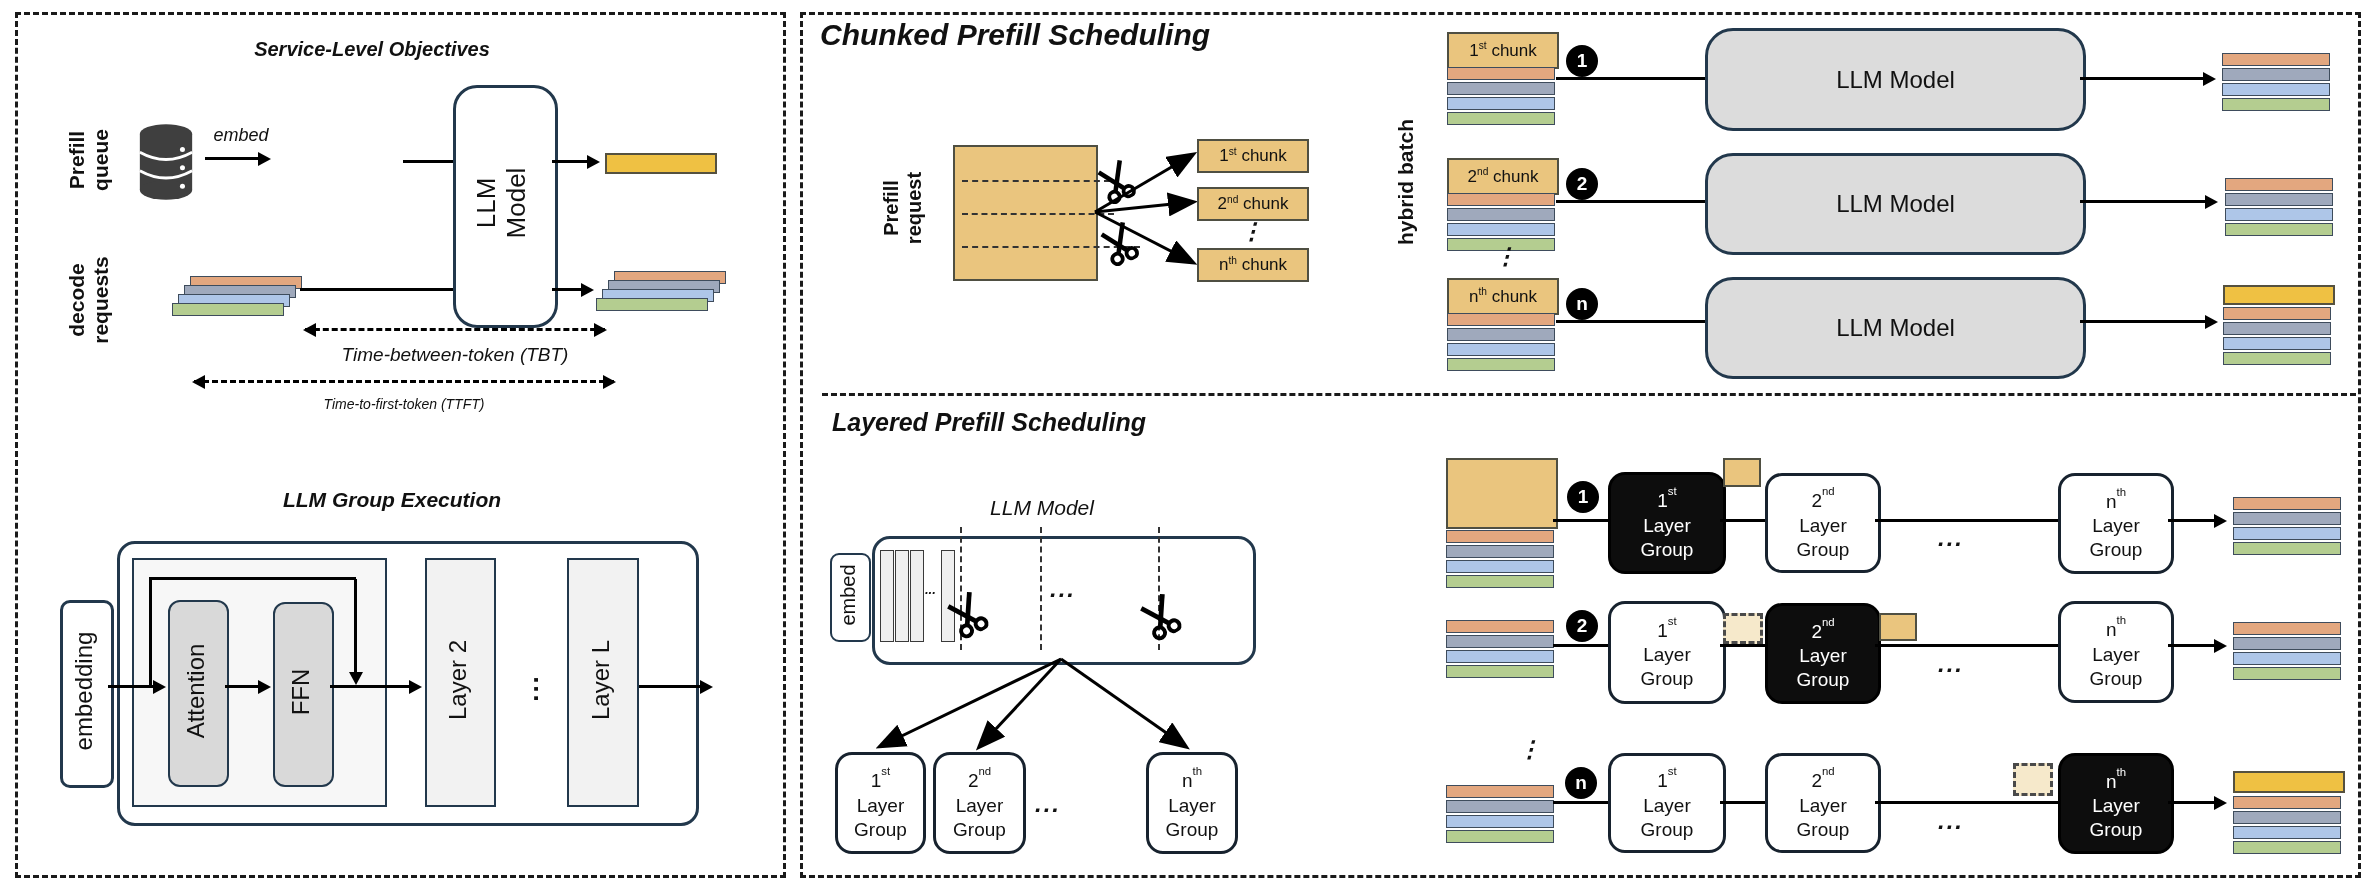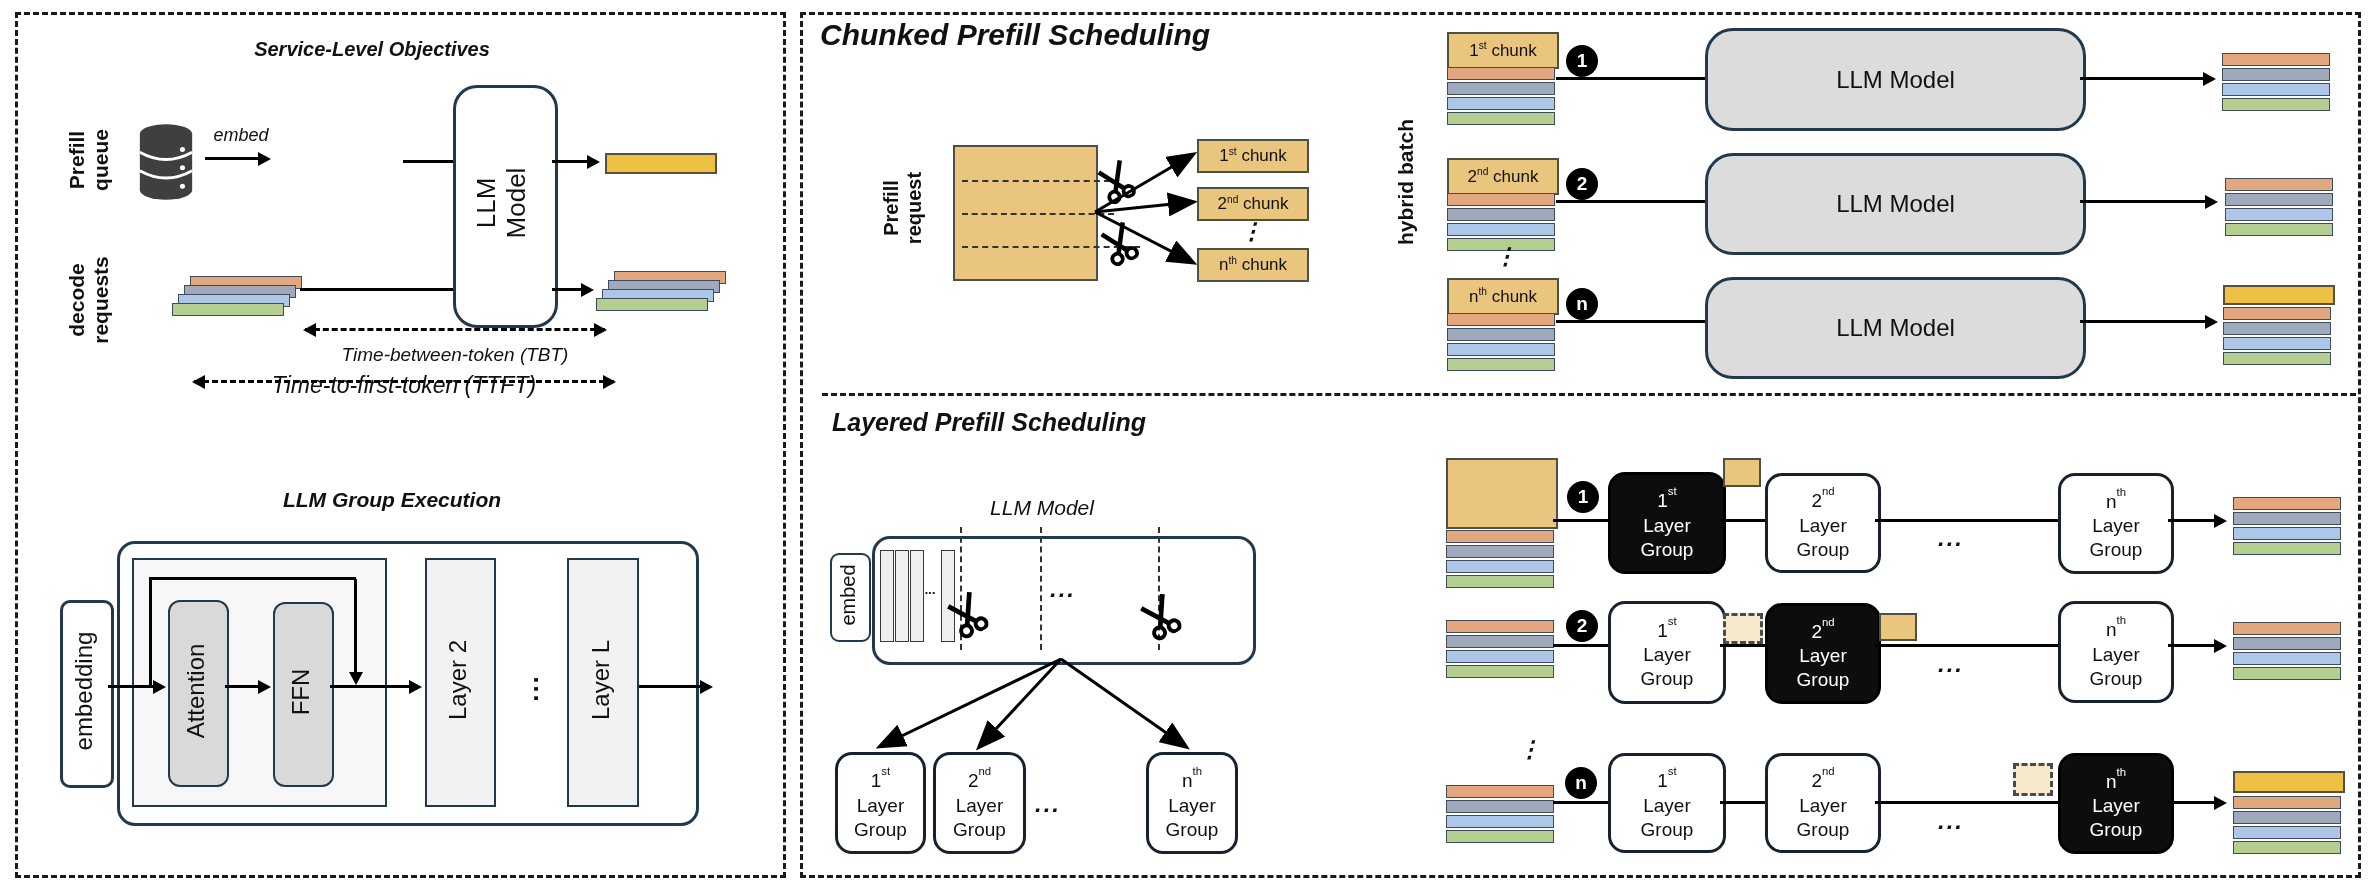--- a/index.html
+++ b/index.html
@@ -114,21 +114,21 @@
   <div class="abs" style="left:596px;top:271px;width:130px;height:40px;">
     <i class="cb" style="left:18px;top:0;background:var(--orange);"></i>
     <i class="cb" style="left:12px;top:9px;background:var(--gray_blue);"></i>
     <i class="cb" style="left:6px;top:18px;background:var(--light_blue);"></i>
     <i class="cb" style="left:0;top:27px;background:var(--green);"></i>
   </div>
 
   <div class="dar" style="left:305px;top:328px;width:300px;"></div>
   <div class="t ctr" style="left:305px;top:344px;width:300px;font-size:19px;">Time-between-token (TBT)</div>
   <div class="dar" style="left:194px;top:380px;width:420px;"></div>
-  <div class="t ctr" style="left:194px;top:372px;width:420px;font-size:23px;">Time-to-first-token (TTFT)</div>
+  <div class="t ctr" style="left:194px;top:396px;width:420px;font-size:14px;">Time-to-first-token (TTFT)</div>
 
   <div class="t ctr bold" style="left:242px;top:488px;width:300px;font-size:21px;">LLM Group Execution</div>
 
   <div class="rbox" style="left:60px;top:600px;width:48px;height:182px;border-radius:10px;"></div>
   <div class="rot" style="left:84px;top:691px;font-size:24px;">embedding</div>
 
   <div class="rbox" style="left:117px;top:541px;width:576px;height:279px;border-radius:18px;"></div>
   <div class="abs" style="left:132px;top:558px;width:251px;height:245px;background:#F7F7F7;border:2px solid var(--box_border);"></div>
 
   <div class="rbox" style="left:168px;top:600px;width:57px;height:183px;border-radius:12px;background:#D9D9D9;border-width:2px;"></div>

